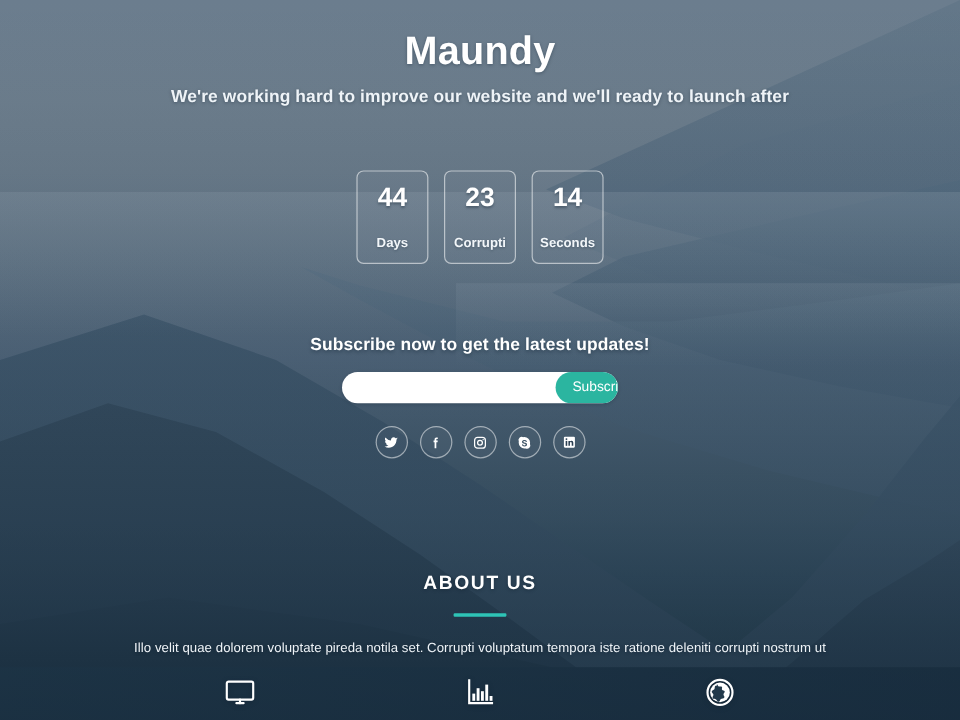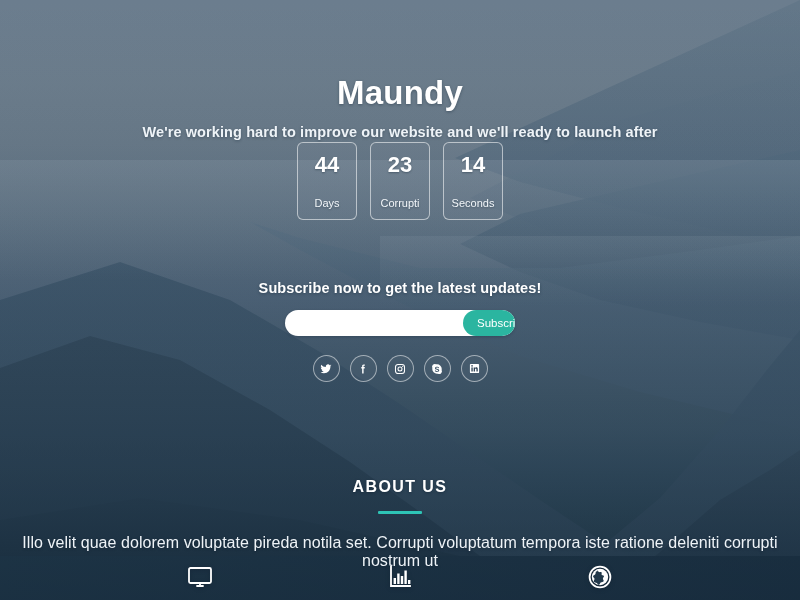--- a/index.html
+++ b/index.html
@@ -48,21 +48,21 @@
 
   
   .hero {
     position: absolute;
     top: 0; left: 0;
     width: 800px;
     text-align: center;
   }
 
   .brand-title {
-    margin-top: 75px;
+    margin-top: 24px;
     font-size: 33px;
     font-weight: bold;
     letter-spacing: 0.2px;
     line-height: 1.1;
     text-shadow: 0 1px 3px rgba(10,25,40,0.35);
   }
 
   .brand-tagline {
     margin-top: 13px;
     font-size: 14.5px;
@@ -95,21 +95,21 @@
   }
   .cd-value {
     font-size: 22px;
     font-weight: bold;
     line-height: 1;
     text-shadow: 0 1px 2px rgba(10,25,40,0.35);
   }
   .cd-label {
     margin-top: 11px;
     font-size: 11px;
-    font-weight: 400;
+    font-weight: 700;
     color: #f2f6f9;
     text-shadow: 0 1px 2px rgba(10,25,40,0.3);
   }
 
   
   .subscribe {
     position: absolute;
     top: 280px; left: 0;
     width: 800px;
     text-align: center;
@@ -195,21 +195,21 @@
   }
   .about-rule {
     width: 44px;
     height: 3px;
     background: #2ec4b6;
     margin: 15px auto 0;
     border-radius: 1px;
   }
   .about-text {
     margin-top: 20px;
-    font-size: 16px;
+    font-size: 11px;
     font-weight: 400;
     color: #eef3f7;
     letter-spacing: 0.05px;
     text-shadow: 0 1px 3px rgba(10,25,40,0.4);
   }
 
   
   .features {
     position: absolute;
     top: 560px; left: 0;

